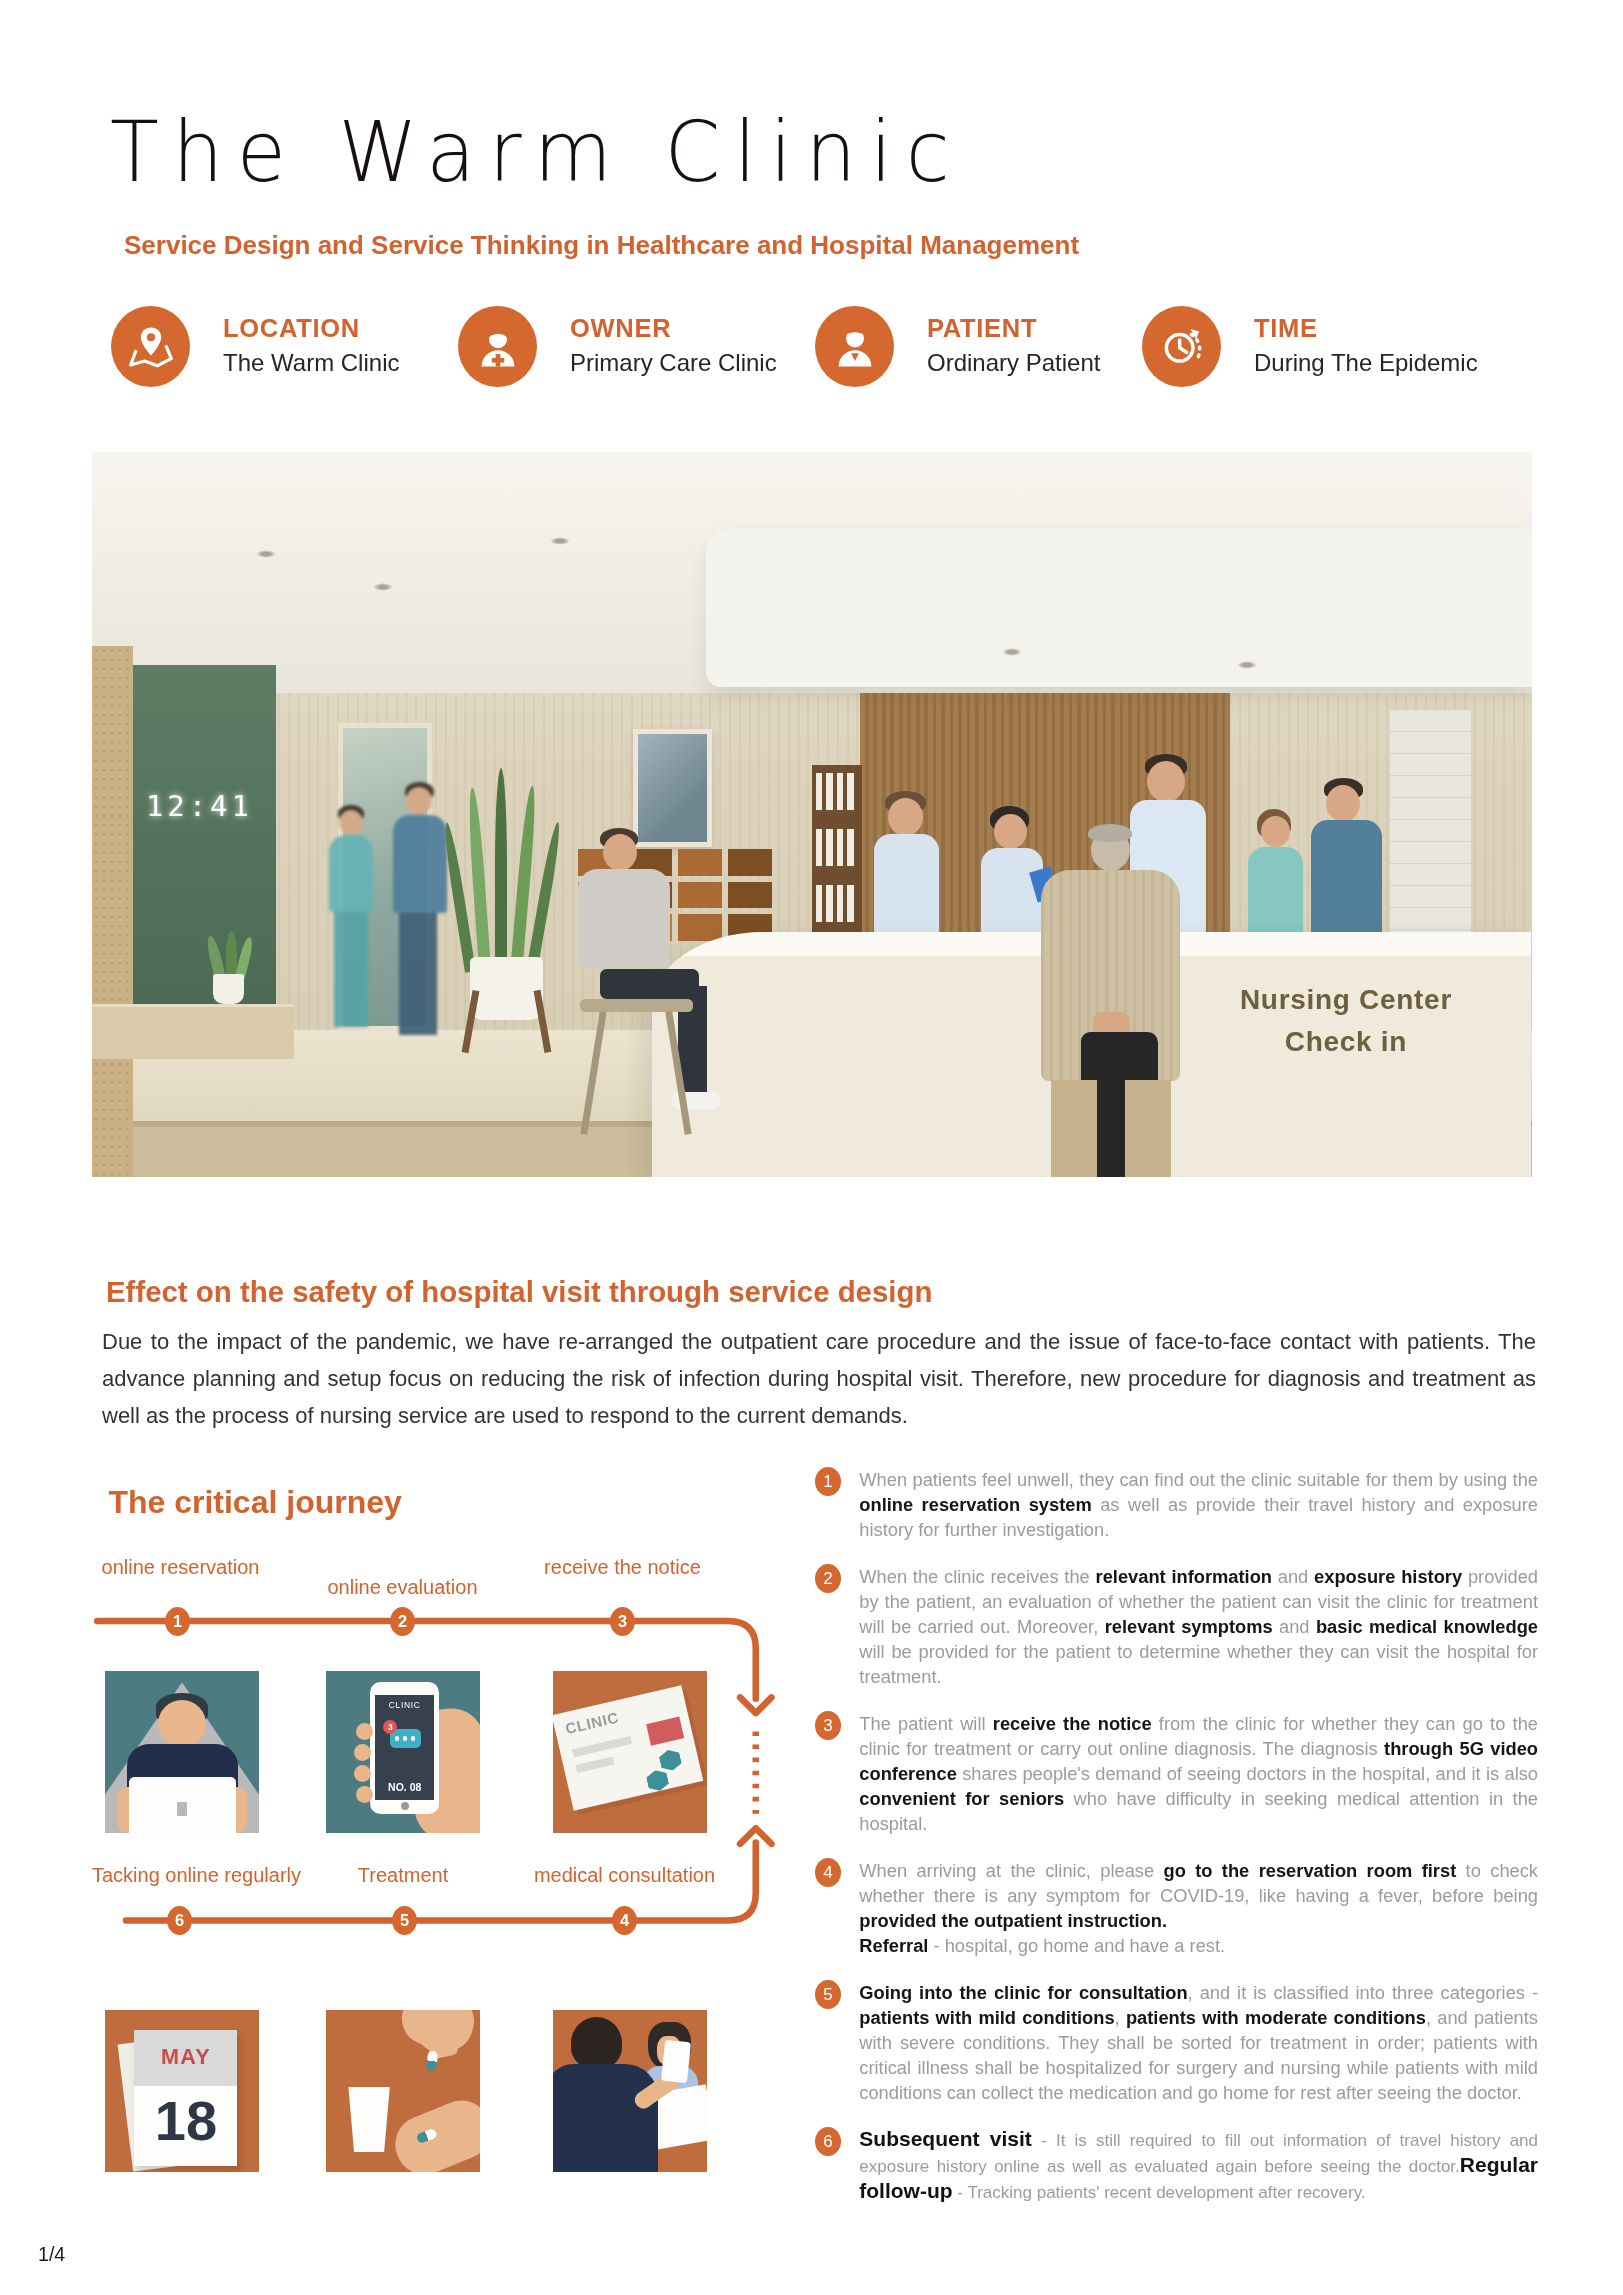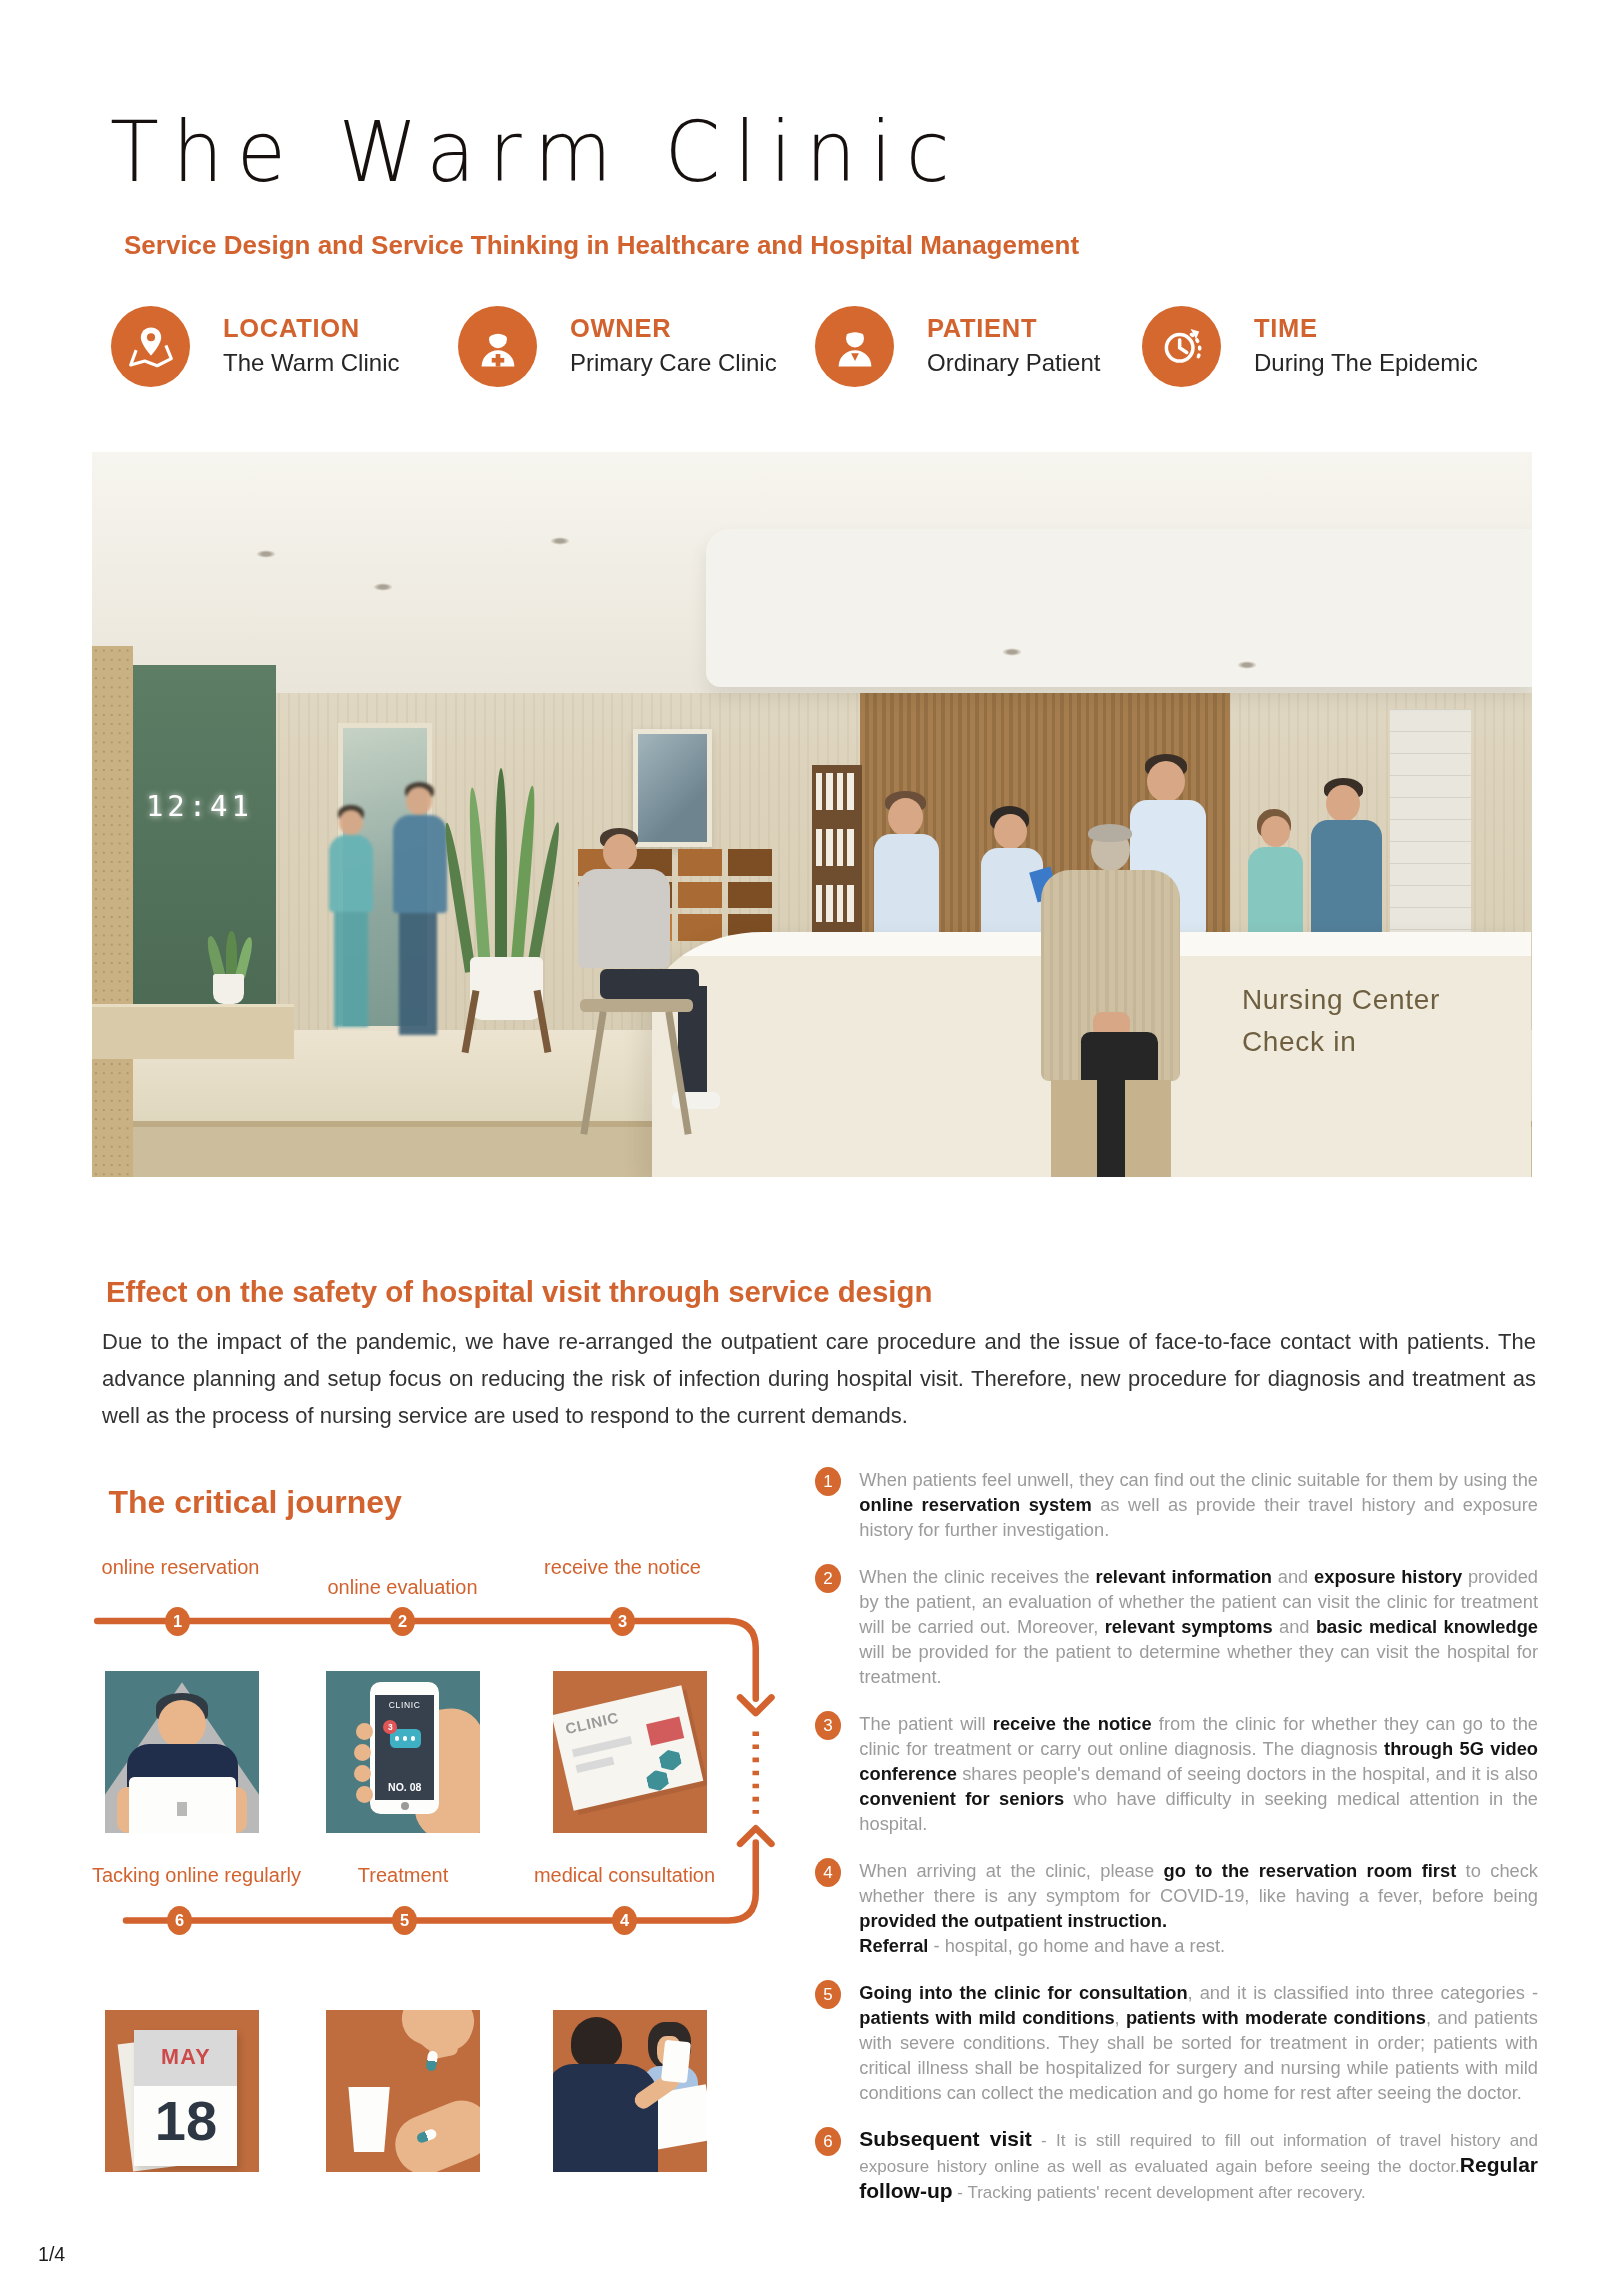--- a/index.html
+++ b/index.html
@@ -65,22 +65,22 @@
   .fig { position:absolute; }
   .fig .head { position:absolute; border-radius:50%; background:#d8a886; }
   .fig .hair { position:absolute; border-radius:50% 50% 40% 40%; background:#3a2f26; }
   .fig .torso { position:absolute; border-radius:17px 17px 3.9px 3.9px; }
   .fig .legs { position:absolute; }
   .blurred { filter:blur(1.4px); opacity:.92; }
 
   .ph-counter { position:absolute; left:560px; top:480px; width:879px; height:245px;
                 background:linear-gradient(180deg,#fbf9f3 0 23.6px,#efeadb 23.6px);
                 border-top-left-radius:111px 75px; box-shadow:-11.8px 5.2px 18.3px rgba(80,70,50,.10); }
-  .ph-sign { position:absolute; right:91px; top:47px; text-align:left; color:#6e5f40;
-             font-size:28px; font-weight:normal; line-height:42px; letter-spacing:0.7px; }
+  .ph-sign { position:absolute; right:79px; top:47px; text-align:center; color:#6e5f40;
+             font-size:28px; font-weight:bold; line-height:42px; letter-spacing:0.7px; }
 
   
   .safety-heading { left:106px; top:1275px; font-size:29.4px; font-weight:bold; color:var(--accent); }
   .safety-body { left:102px; top:1323px; width:1434px; font-size:22px; line-height:37px; color:#333333; text-align:justify; }
 
   
   .journey { left:92px; top:1479px; width:703px; height:733px; }
   .journey-heading { position:absolute; left:16.4px; top:5.2px; font-size:32px; font-weight:bold; color:var(--accent); }
   .jlabel { position:absolute; font-size:20px; color:var(--accent); text-align:center; white-space:nowrap; }
   .jsvg { position:absolute; left:0; top:0; width:703px; height:497px; }

